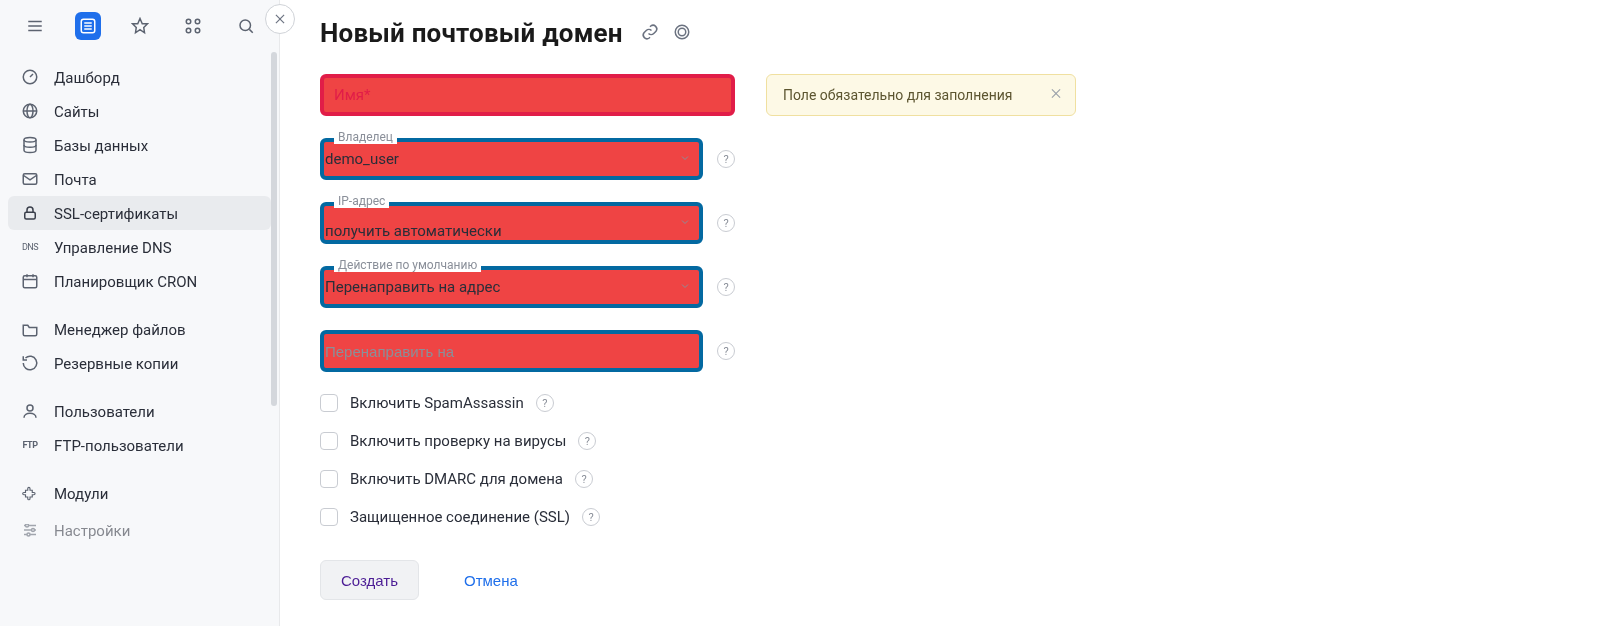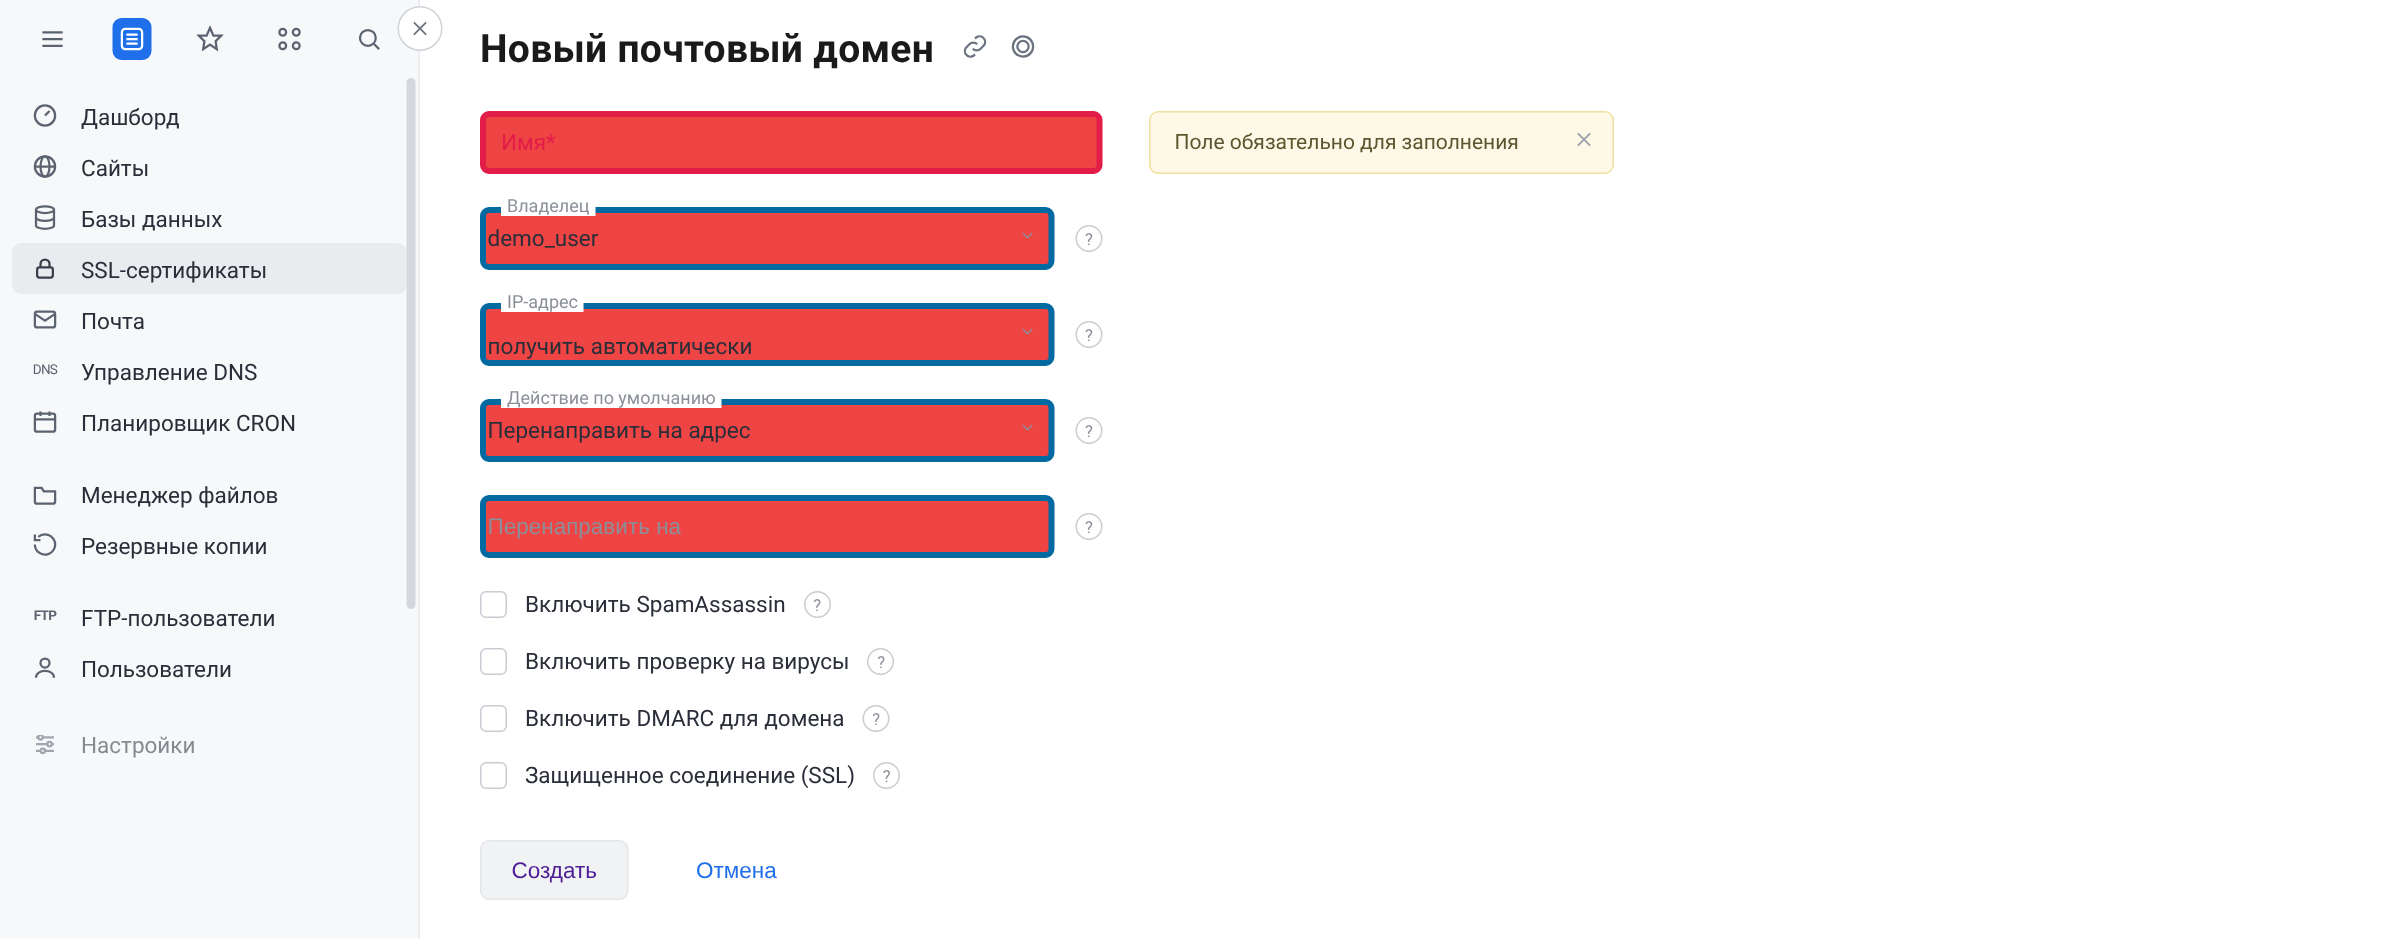--- a/index.html
+++ b/index.html
@@ -289,37 +289,37 @@
         <div class="nav-item">
           <span class="nav-icon">
             <svg width="18" height="18" viewBox="0 0 24 24" fill="none" stroke="currentColor" stroke-width="2">
               <ellipse cx="12" cy="5" rx="8" ry="3"></ellipse>
               <path d="M4 5v14c0 1.7 3.6 3 8 3s8-1.3 8-3V5"></path>
               <path d="M4 12c0 1.7 3.6 3 8 3s8-1.3 8-3"></path>
             </svg>
           </span>
           <span>Базы данных</span>
         </div>
+        <div class="nav-item">
+          <span class="nav-icon">
+            <svg width="18" height="18" viewBox="0 0 24 24" fill="none" stroke="currentColor" stroke-width="2">
+              <rect x="3" y="5" width="18" height="14" rx="2"></rect>
+              <polyline points="3 7 12 13 21 7"></polyline>
+            </svg>
+          </span>
+          <span>Почта</span>
+        </div>
         <div class="nav-item current">
           <span class="nav-icon">
             <svg width="18" height="18" viewBox="0 0 24 24" fill="none" stroke="currentColor" stroke-width="2">
               <rect x="5" y="11" width="14" height="9" rx="2"></rect>
               <path d="M8 11V8a4 4 0 0 1 8 0v3"></path>
             </svg>
           </span>
           <span>SSL-сертификаты</span>
-        </div>
-        <div class="nav-item">
-          <span class="nav-icon">
-            <svg width="18" height="18" viewBox="0 0 24 24" fill="none" stroke="currentColor" stroke-width="2">
-              <rect x="3" y="5" width="18" height="14" rx="2"></rect>
-              <polyline points="3 7 12 13 21 7"></polyline>
-            </svg>
-          </span>
-          <span>Почта</span>
         </div>
         <div class="nav-item">
           <span class="nav-icon">
             <span style="font-size:9px;font-weight:400;letter-spacing:-0.5px;">DNS</span>
           </span>
           <span>Управление DNS</span>
         </div>
         <div class="nav-item">
           <span class="nav-icon">
             <svg width="18" height="18" viewBox="0 0 24 24" fill="none" stroke="currentColor" stroke-width="2">
@@ -345,34 +345,42 @@
             <svg width="18" height="18" viewBox="0 0 24 24" fill="none" stroke="currentColor" stroke-width="2">
               <path d="M3 12a9 9 0 1 0 3-6.7"></path>
               <polyline points="3 3 3 8 8 8"></polyline>
             </svg>
           </span>
           <span>Резервные копии</span>
         </div>
         <div class="nav-gap"></div>
         <div class="nav-item">
           <span class="nav-icon">
-            <span style="font-size:9px;font-weight:700;letter-spacing:-0.5px;">FTP</span>
-          </span>
-          <span>FTP-пользователи</span>
-        </div>
-        <div class="nav-item">
-          <span class="nav-icon">
             <svg width="18" height="18" viewBox="0 0 24 24" fill="none" stroke="currentColor" stroke-width="2">
               <circle cx="12" cy="8" r="4"></circle>
               <path d="M4 21c0-4 4-6 8-6s8 2 8 6"></path>
             </svg>
           </span>
           <span>Пользователи</span>
         </div>
+        <div class="nav-item">
+          <span class="nav-icon">
+            <span style="font-size:9px;font-weight:700;letter-spacing:-0.5px;">FTP</span>
+          </span>
+          <span>FTP-пользователи</span>
+        </div>
         <div class="nav-gap"></div>
+        <div class="nav-item">
+          <span class="nav-icon">
+            <svg width="18" height="18" viewBox="0 0 24 24" fill="none" stroke="currentColor" stroke-width="2">
+              <path d="M4 7h4V4a2 2 0 1 1 4 0v3h4v4h3a2 2 0 1 1 0 4h-3v4h-4v3a2 2 0 1 1-4 0v-3H4v-4H1a2 2 0 1 1 0-4h3V7z" transform="scale(0.75) translate(4,4)"></path>
+            </svg>
+          </span>
+          <span>Модули</span>
+        </div>
         <div class="nav-gap"></div>
         <div class="nav-item" style="opacity: 0.55; height: 16px; overflow: hidden; padding-top: 0px; padding-bottom: 0px;">
           <span class="nav-icon">
             <svg width="18" height="18" viewBox="0 0 24 24" fill="none" stroke="currentColor" stroke-width="2">
               <line x1="4" y1="6" x2="20" y2="6"></line>
               <line x1="4" y1="12" x2="20" y2="12"></line>
               <line x1="4" y1="18" x2="20" y2="18"></line>
               <circle cx="8" cy="6" r="2" fill="#f7f8fa"></circle>
               <circle cx="16" cy="12" r="2" fill="#f7f8fa"></circle>
               <circle cx="10" cy="18" r="2" fill="#f7f8fa"></circle>

